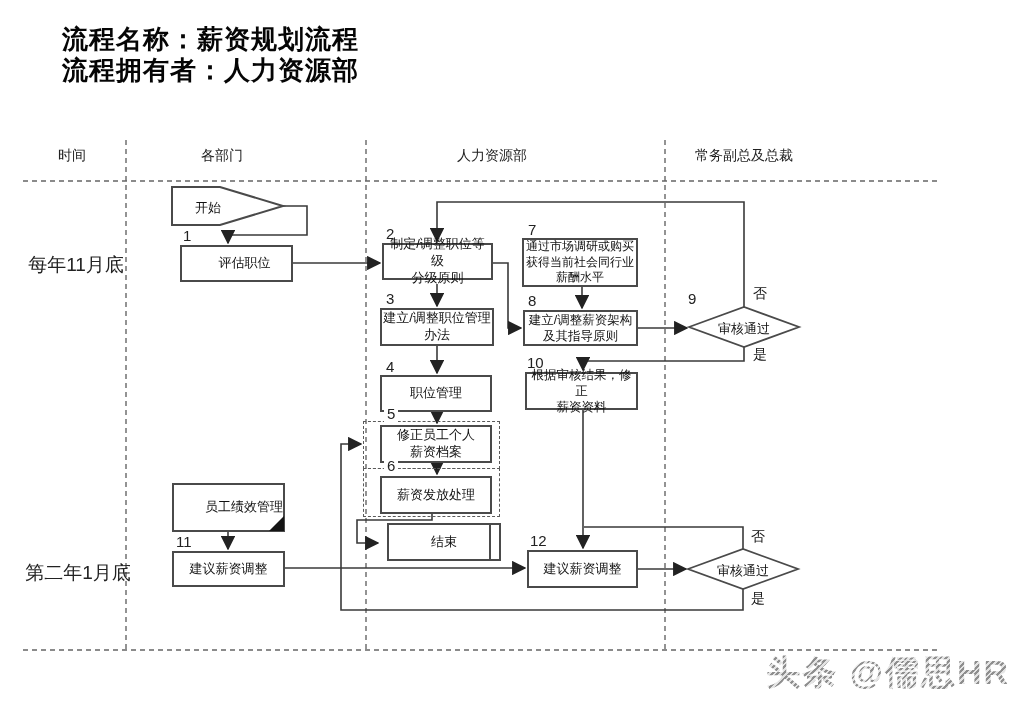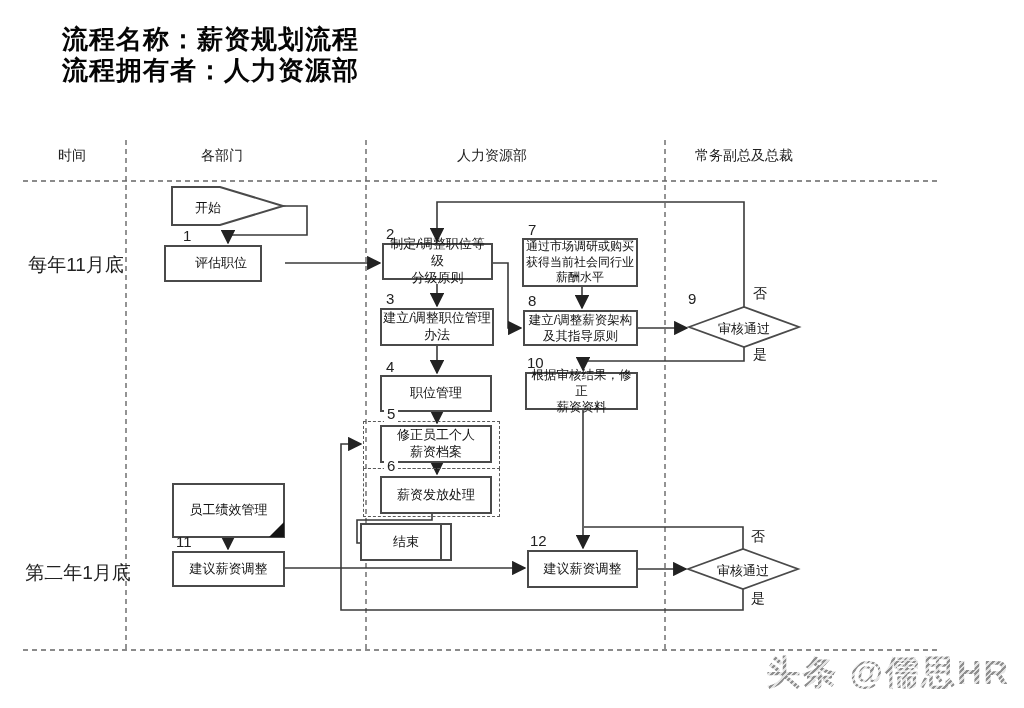--- a/index.html
+++ b/index.html
@@ -83,42 +83,42 @@
   <div class="lane-header" style="left:644px;top:147px;width:200px;">常务副总及总裁</div>
 
   <div class="time-label" style="left:10px;top:252px;width:132px;">每年11月底</div>
   <div class="time-label" style="left:8px;top:560px;width:140px;">第二年1月底</div>
 
   <div class="shape-label" style="left:172px;top:199px;width:72px;">开始</div>
 
   <div class="dashed-box" style="left:363px;top:421px;width:137px;height:48px;"></div>
   <div class="dashed-box" style="left:363px;top:468px;width:137px;height:49px;"></div>
 
-  <div class="node" style="left:164px;top:245px;width:98px;height:37px;padding-left:16px;">评估职位</div>
+  <div class="node" style="left:180px;top:245px;width:113px;height:37px;padding-left:16px;">评估职位</div>
   <div class="node" style="left:382px;top:243px;width:111px;height:37px;">制定/调整职位等级
 分级原则</div>
   <div class="node" style="left:380px;top:308px;width:114px;height:38px;">建立/调整职位管理
 办法</div>
   <div class="node" style="left:380px;top:375px;width:112px;height:37px;">职位管理</div>
   <div class="node" style="left:380px;top:425px;width:112px;height:38px;">修正员工个人
 薪资档案</div>
   <div class="node" style="left:380px;top:476px;width:112px;height:38px;">薪资发放处理</div>
   <div class="node" style="left:522px;top:238px;width:116px;height:49px;font-size:12px;">通过市场调研或购买
 获得当前社会同行业
 薪酬水平</div>
   <div class="node" style="left:523px;top:310px;width:115px;height:36px;font-size:12.5px;">建立/调整薪资架构
 及其指导原则</div>
   <div class="node" style="left:525px;top:372px;width:113px;height:38px;font-size:12.5px;">根据审核结果，修正
 薪资资料</div>
-  <div class="node" style="left:172px;top:483px;width:113px;height:55px;">
+  <div class="node" style="left:172px;top:483px;width:113px;height:49px;justify-content:flex-end;">
     <span>员工绩效管理</span>
     <span class="corner-fold"></span>
   </div>
   <div class="node" style="left:172px;top:551px;width:113px;height:36px;">建议薪资调整</div>
-  <div class="node" style="left:360px;top:523px;width:92px;height:38px;text-align:right;">
+  <div class="node" style="left:387px;top:523px;width:114px;height:38px;text-align:right;">
     <span>结束</span>
     <span class="end-bar"></span>
   </div>
   <div class="node" style="left:527px;top:550px;width:111px;height:38px;">建议薪资调整</div>
 
   <div class="shape-label" style="left:694px;top:320px;width:100px;">审核通过</div>
   <div class="shape-label" style="left:693px;top:562px;width:100px;">审核通过</div>
 
   <div class="num" style="left:183px;top:227px;">1</div>
   <div class="num" style="left:386px;top:225px;">2</div>

